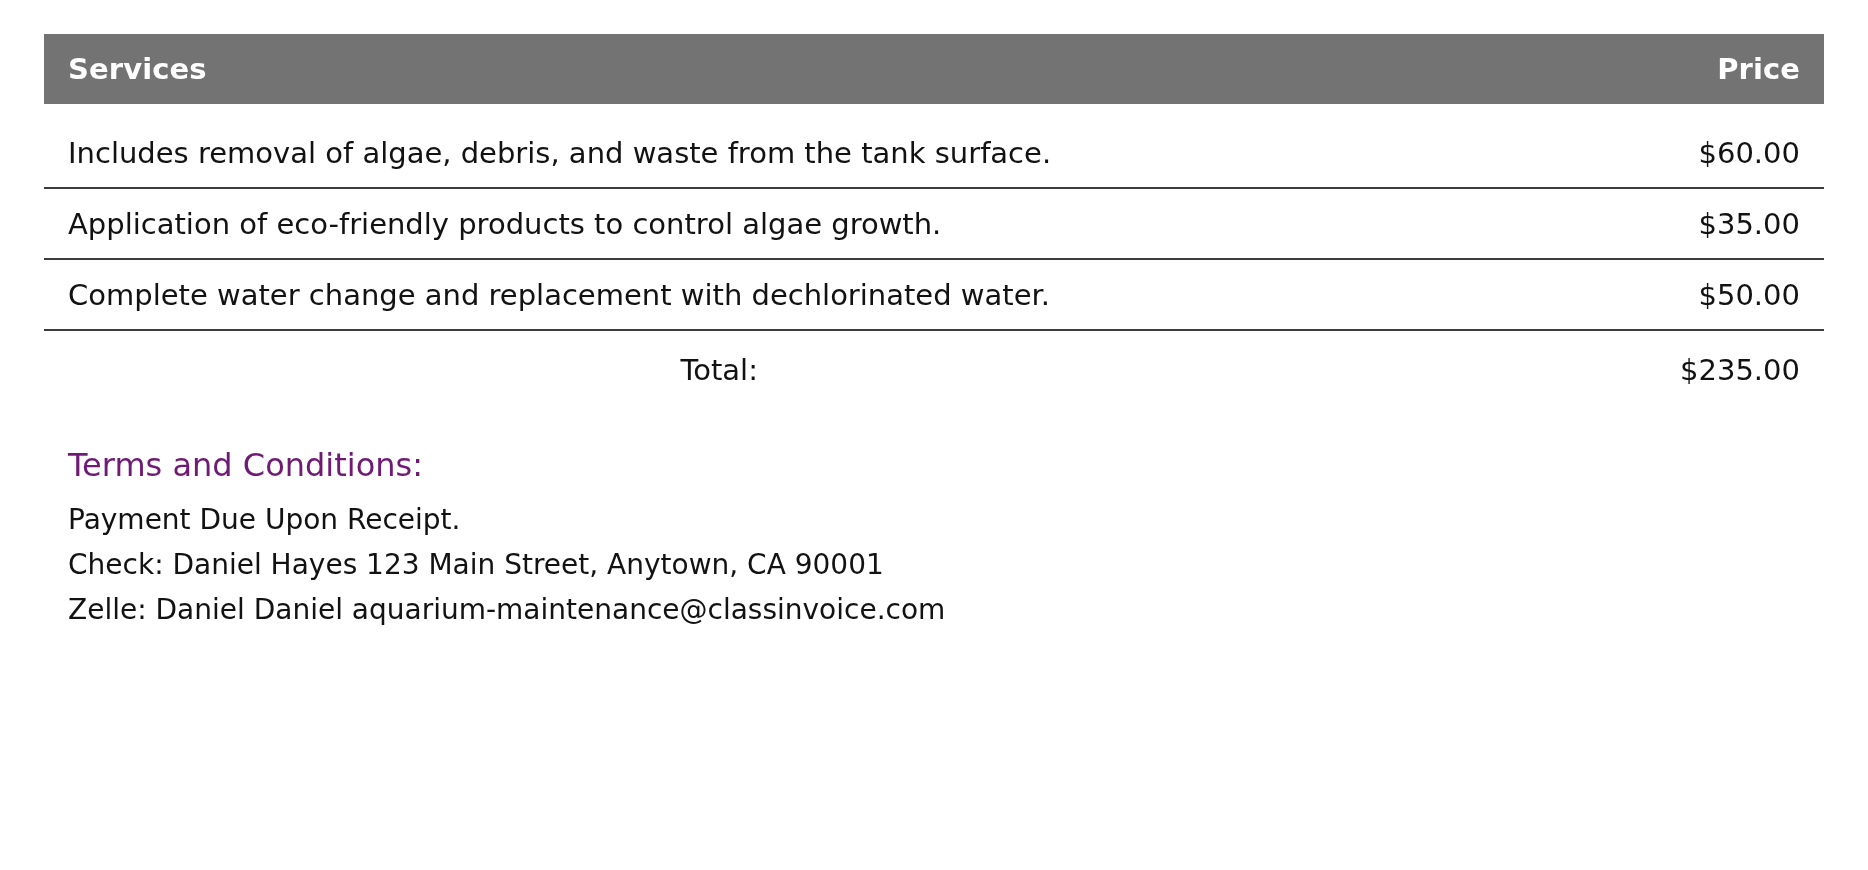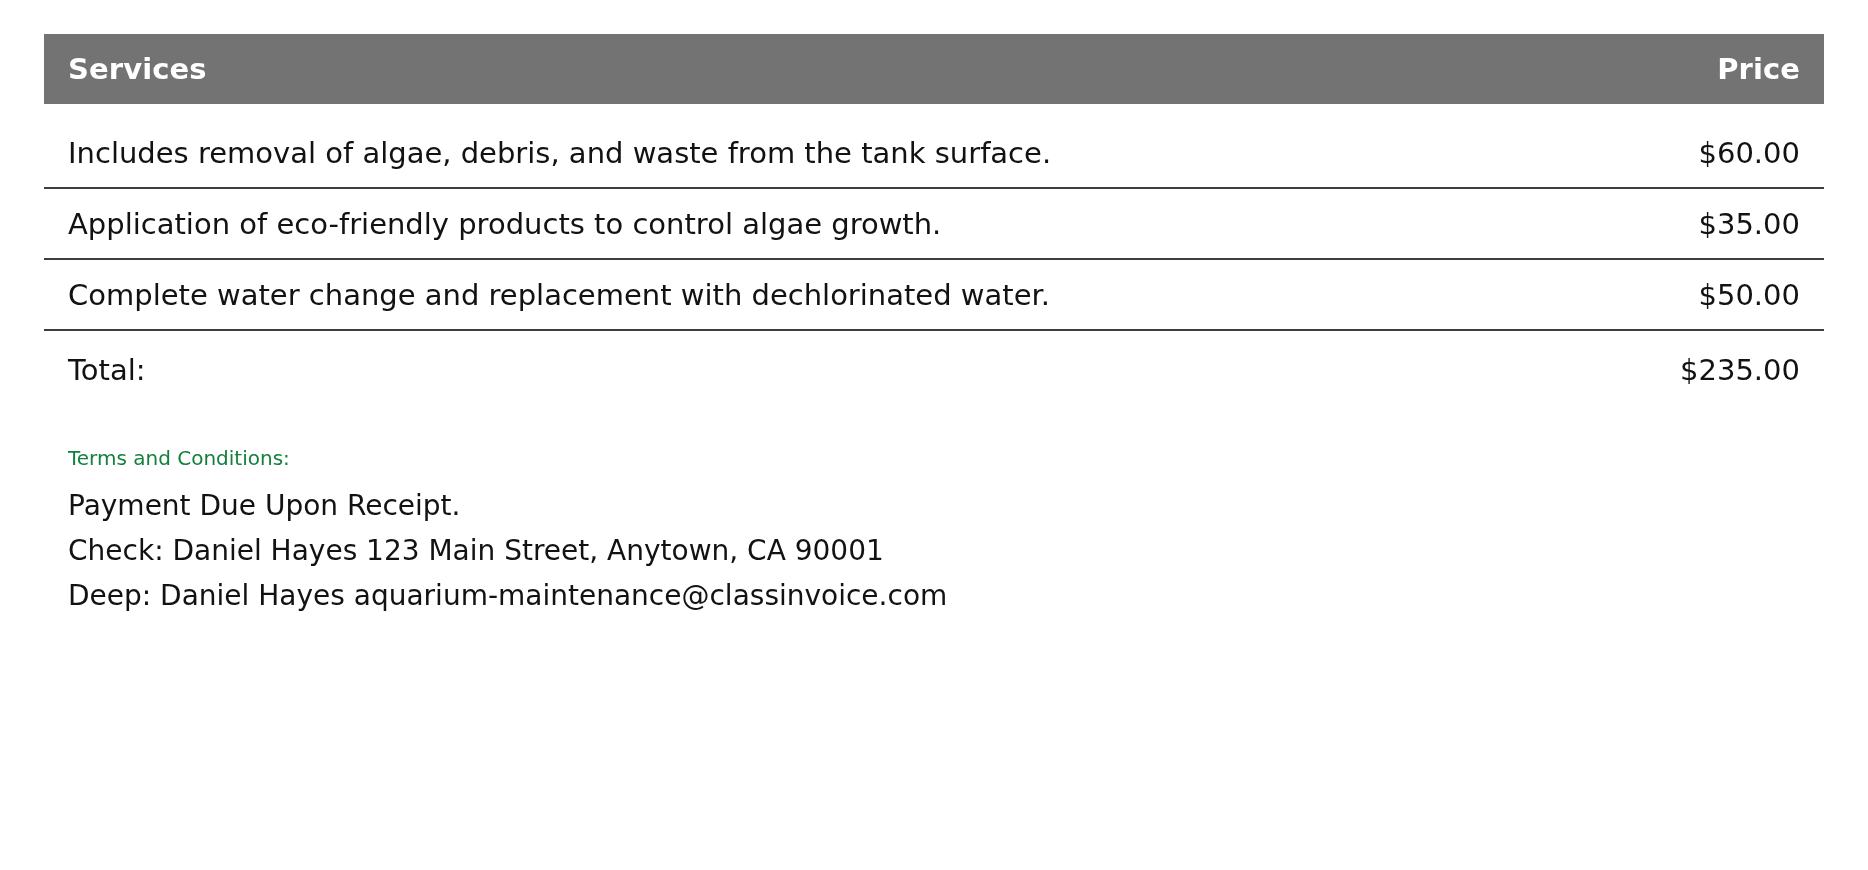--- a/index.html
+++ b/index.html
@@ -59,35 +59,35 @@
   col.price { width: 22%; }
 
   
   .total-row td {
     border-bottom: none !important;
     font-weight: bold;
     font-size: 29px;
     padding-top: 22px !important;
   }
   .total-row td.total-label {
-    text-align: left;
+    text-align: center;
     padding-right: 62px;
   }
   .total-row td.total-value {
     text-align: right;
   }
 
   
   .terms {
     margin-top: 42px;
     padding-left: 24px;
   }
   .terms-title {
-    font-size: 20px;
-    color: #15803d;
+    font-size: 32px;
+    color: #701a75;
     margin-bottom: 14px;
   }
   .terms-line {
     font-size: 28px;
     color: #121212;
     line-height: 1.6;
   }
 </style>
 </head>
 <body>
@@ -122,16 +122,16 @@
         <td class="total-label">Total:</td>
         <td class="total-value">$235.00</td>
       </tr>
     </tbody>
   </table>
 
   <div class="terms">
     <div class="terms-title">Terms and Conditions:</div>
     <div class="terms-line">Payment Due Upon Receipt.</div>
     <div class="terms-line">Check: Daniel Hayes 123 Main Street, Anytown, CA 90001</div>
-    <div class="terms-line">Deep: Daniel Hayes aquarium-maintenance@classinvoice.com</div>
+    <div class="terms-line">Zelle: Daniel Daniel aquarium-maintenance@classinvoice.com</div>
   </div>
 
 </div>
 
 </body></html>

